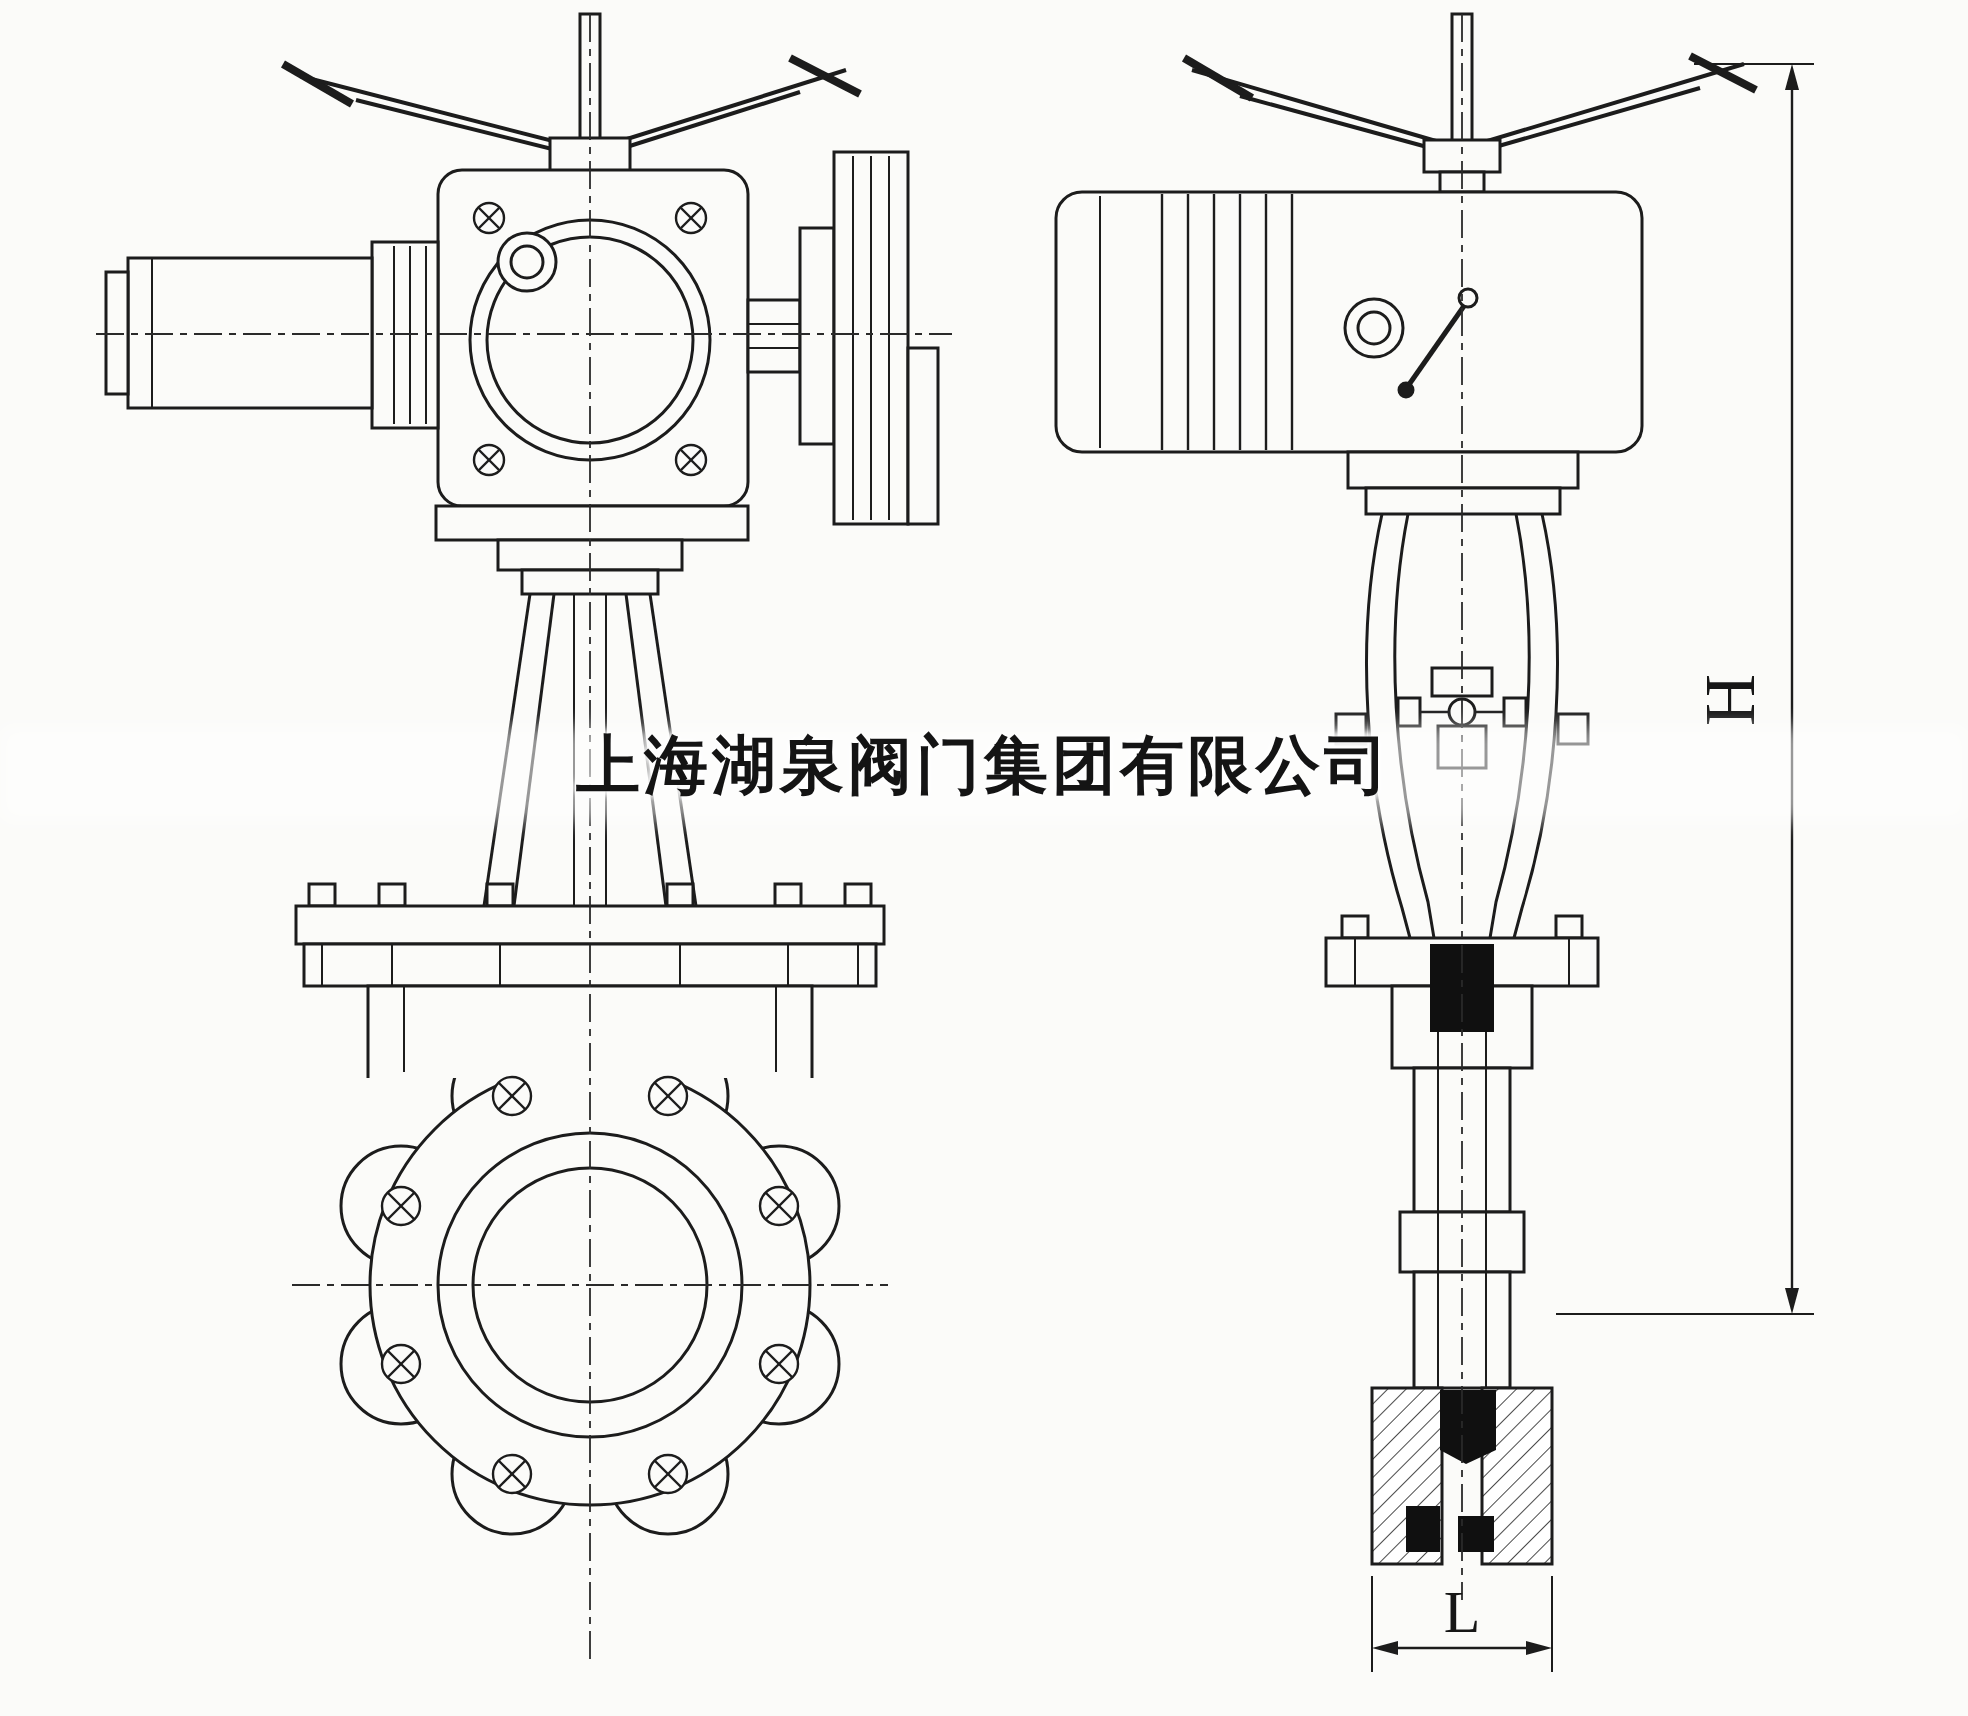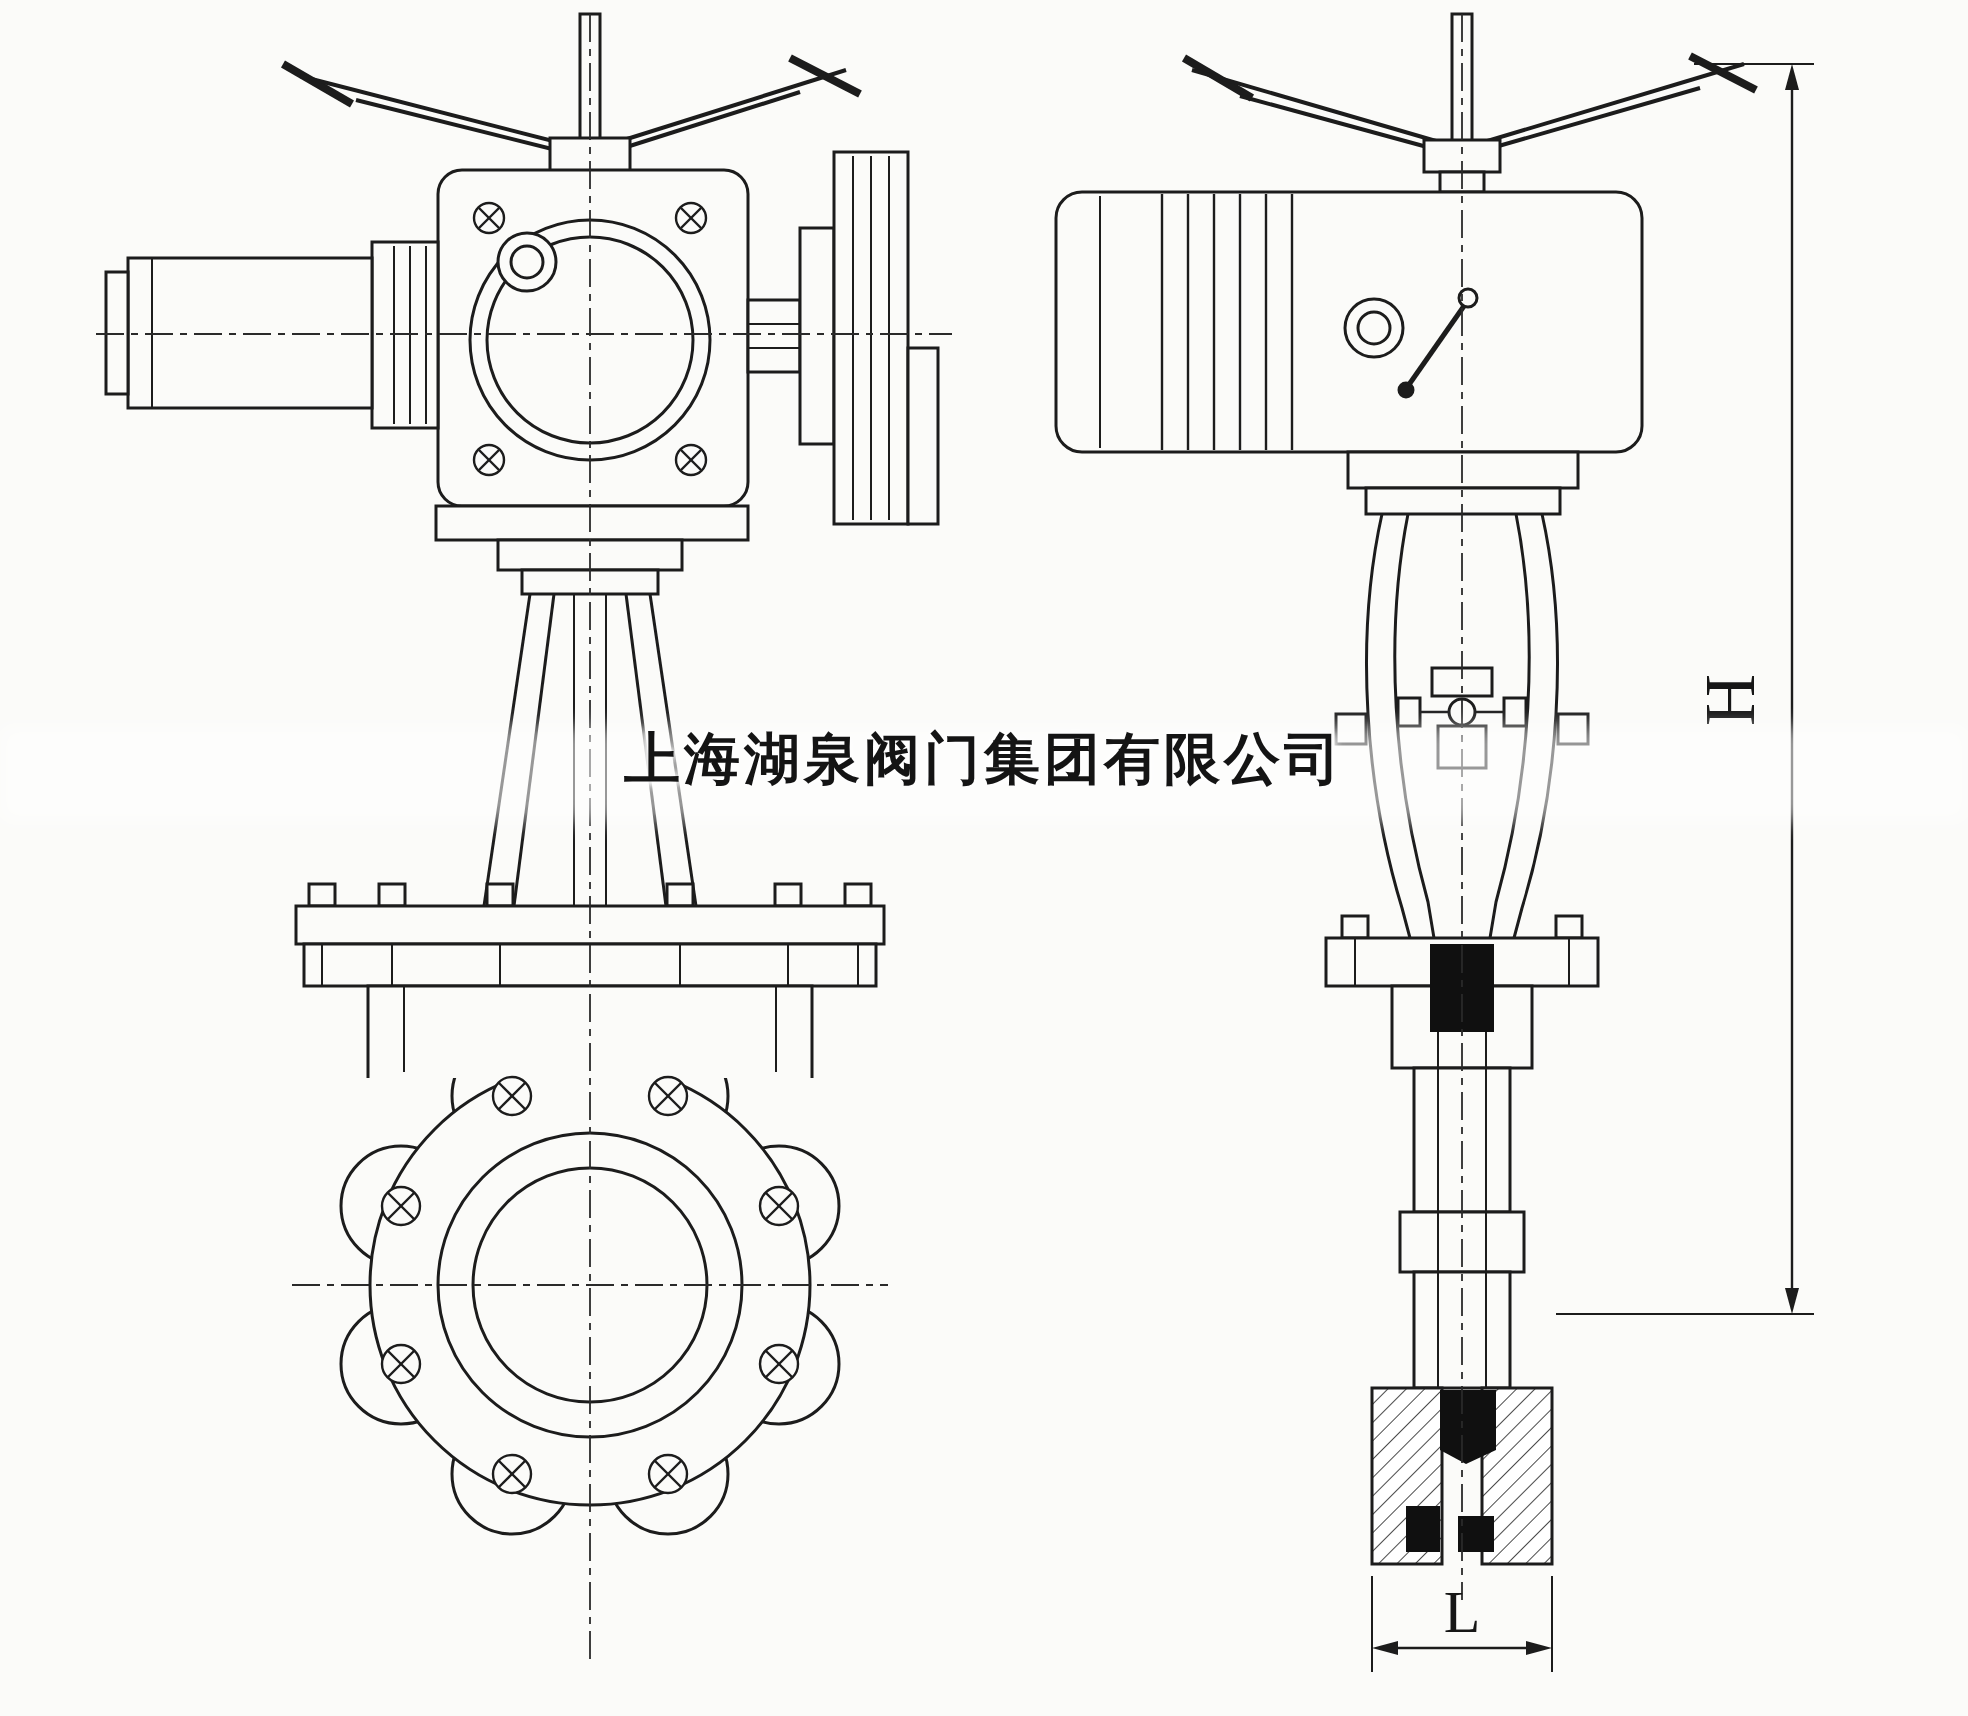--- a/index.html
+++ b/index.html
@@ -13,21 +13,21 @@
   svg{display:block;}
   .wm-band{
     position:absolute;left:0;right:0;top:726px;height:96px;
     background:rgba(255,255,255,0.55);
     filter:blur(10px);
     pointer-events:none;
   }
   .watermark{
     position:absolute;left:0;right:0;top:722px;
     text-align:center;
-    font-size:56px;
+    font-size:64px;
     font-weight:700;
     letter-spacing:4px;
     color:#141414;
     font-family:"DejaVu Sans", sans-serif;
     text-shadow:
       0 0 6px rgba(255,255,255,0.95),
       0 0 14px rgba(255,255,255,0.9),
       2px 2px 8px rgba(255,255,255,0.9),
       -2px -2px 8px rgba(255,255,255,0.9);
     pointer-events:none;

